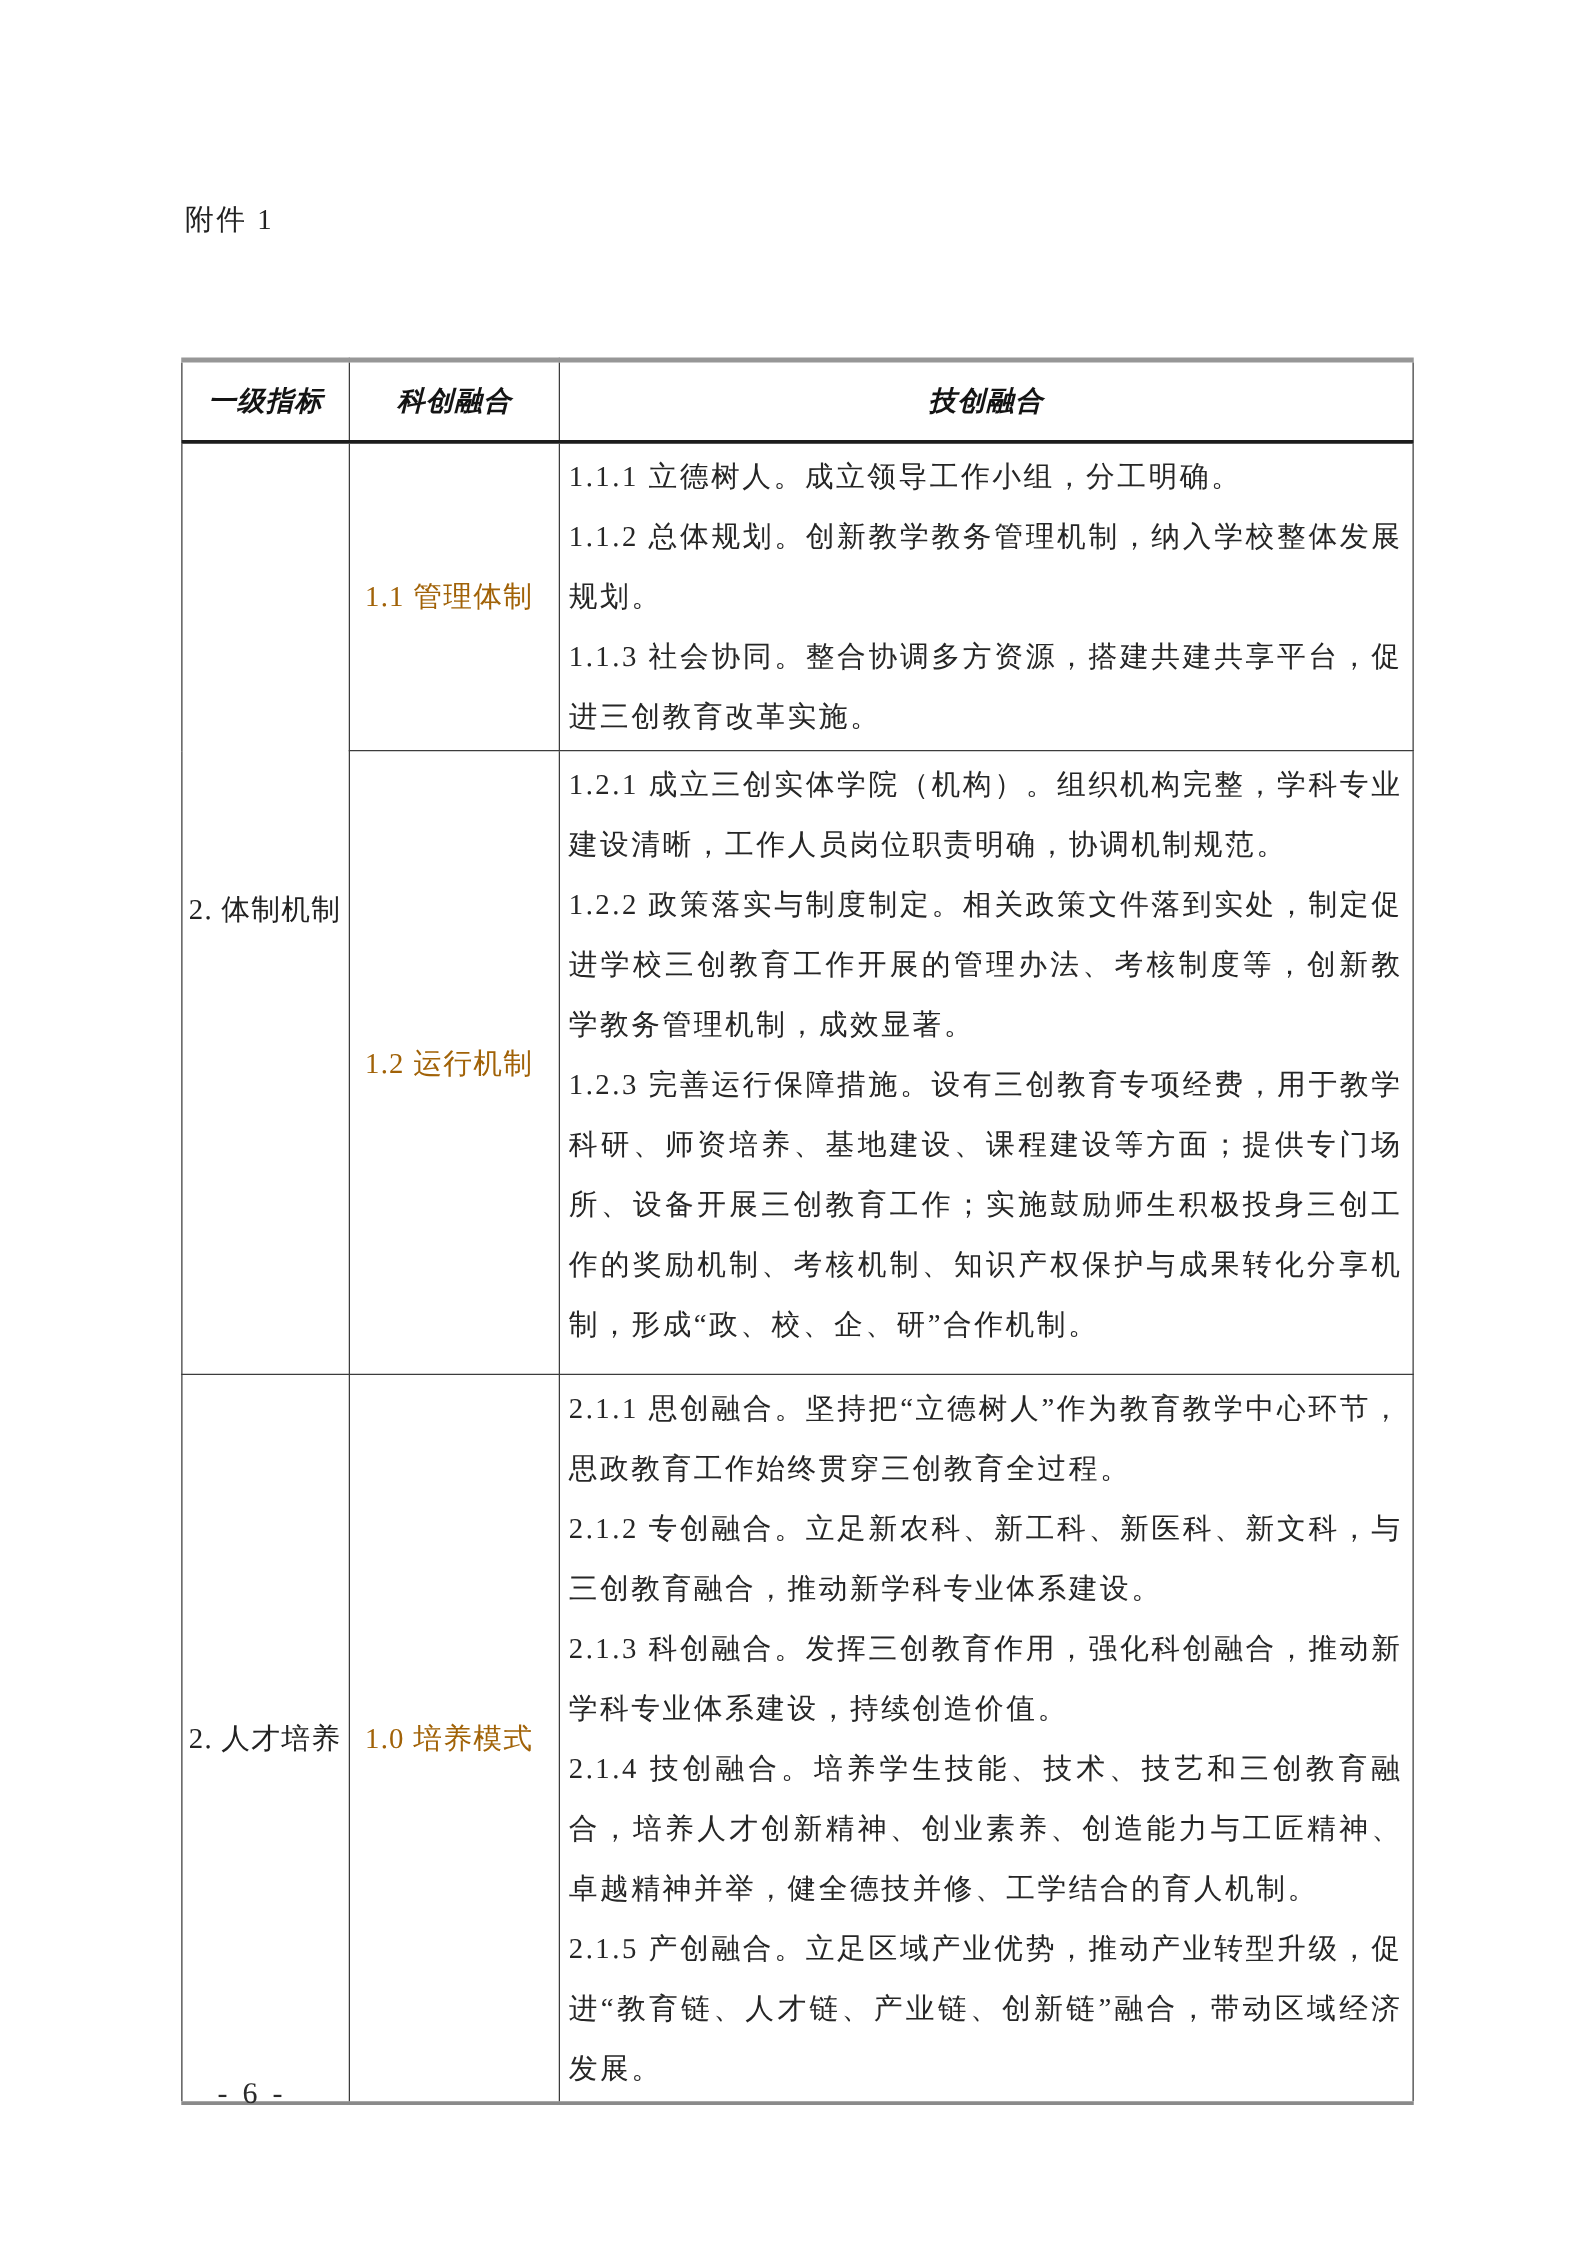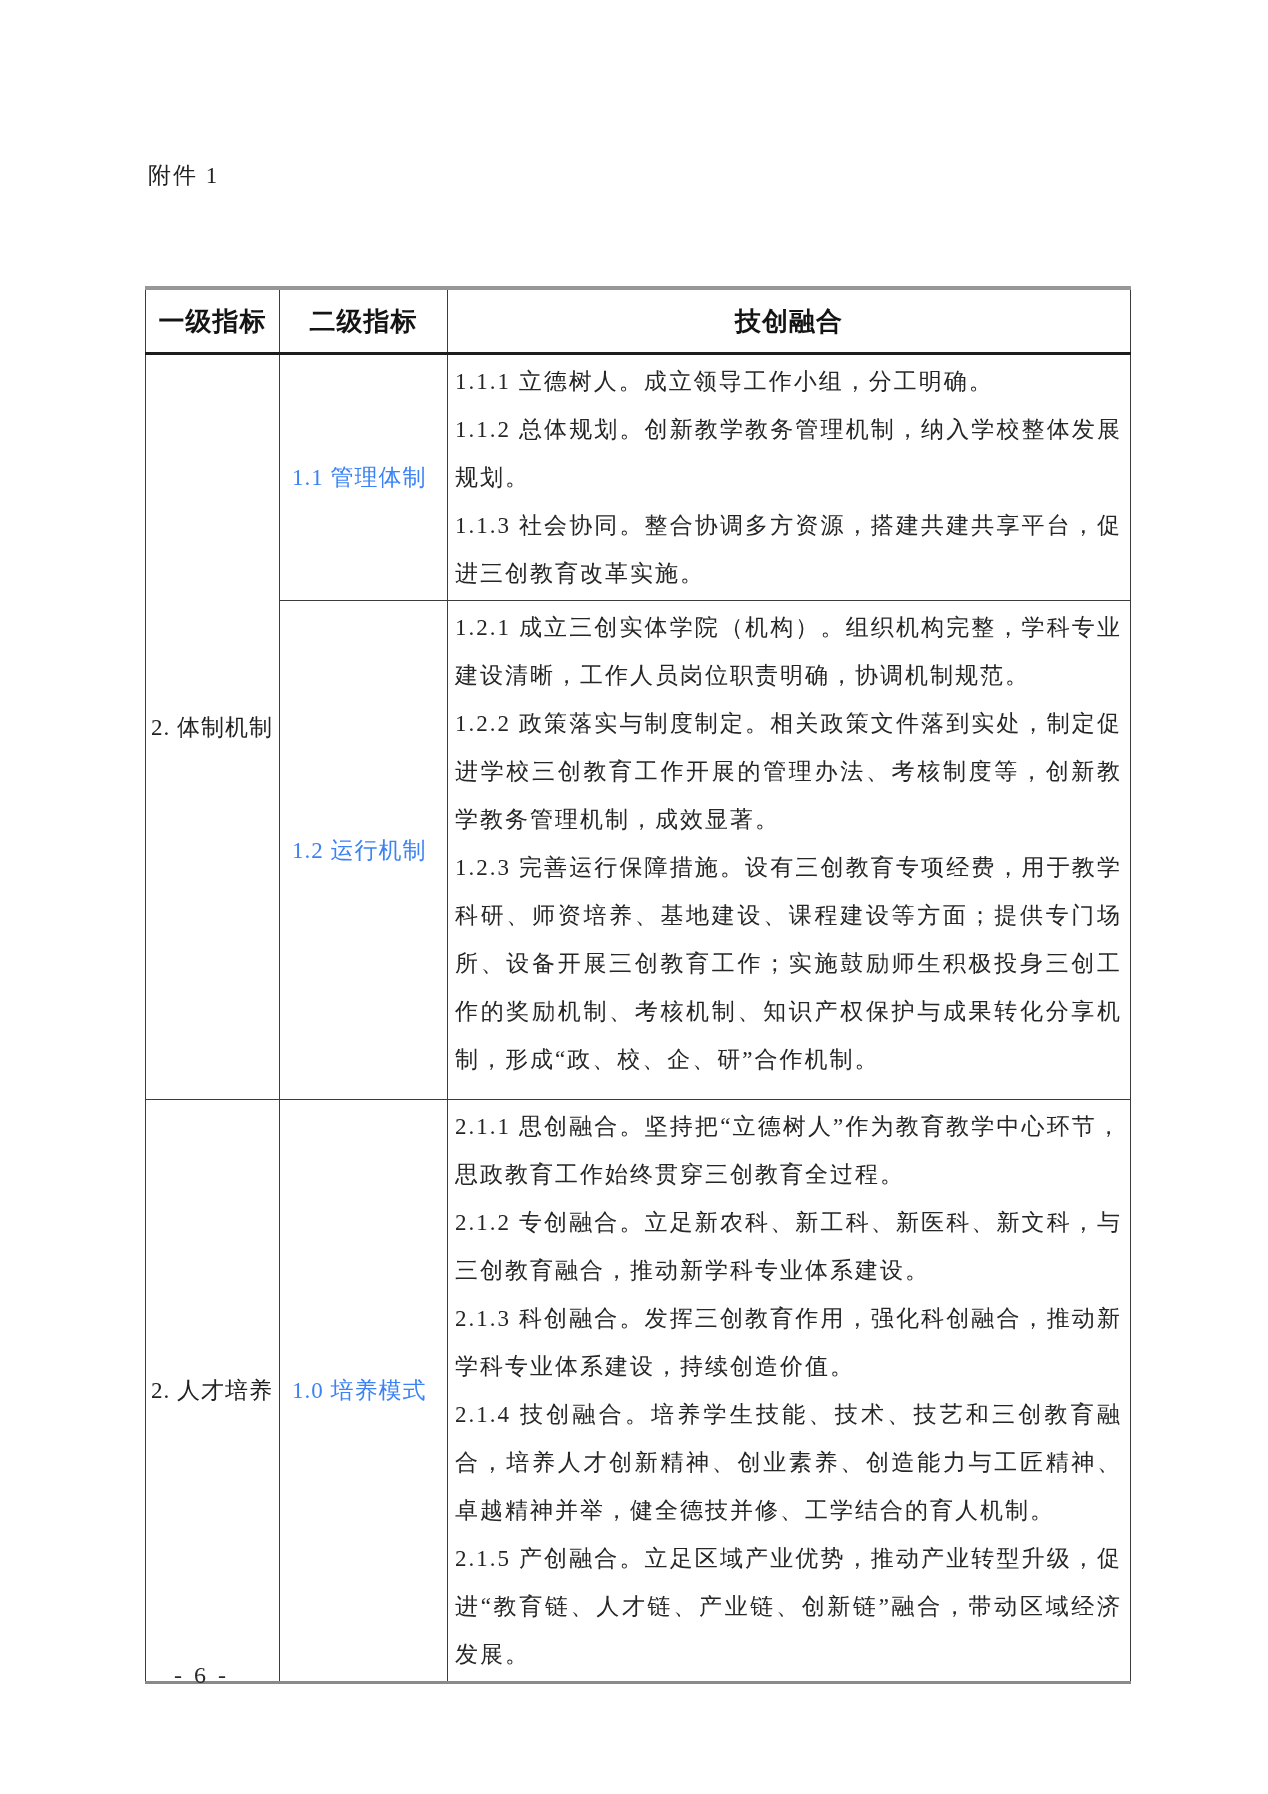--- a/index.html
+++ b/index.html
@@ -51,38 +51,39 @@
   }
   .indicator-table th, .indicator-table td {
     border: 1px solid #3c3c3c;
     vertical-align: middle;
     font-weight: normal;
   }
   .indicator-table thead th {
     height: 60px;
     text-align: center;
     font-weight: bold;
-    font-size: 26px;
+    font-size: 22px;
     letter-spacing: 1px;
     border-bottom: 3px solid #1d1d1d;
     color: #141414;
+    font-style: italic;
   }
   td.lvl1 {
     font-size: 23px;
     letter-spacing: 1px;
     padding: 0 2px 0 5px;
     text-align: left;
     color: #222;
   }
   td.lvl2 {
     font-size: 23px;
     letter-spacing: 1px;
     padding: 0 2px 0 12px;
     text-align: left;
-    color: #3b82f6;
+    color: #a16207;
   }
   td.cnt {
     vertical-align: top;
     padding: 3px 8px 2px 7px;
     color: #262626;
   }
   td.cnt p {
     margin: 0;
     font-size: 23px;
     line-height: 48px;
@@ -113,21 +114,21 @@
 
   <table class="indicator-table">
     <colgroup>
       <col style="width:134px">
       <col style="width:168px">
       <col style="width:683px">
     </colgroup>
     <thead>
       <tr>
         <th>一级指标</th>
-        <th>二级指标</th>
+        <th>科创融合</th>
         <th>技创融合</th>
       </tr>
     </thead>
     <tbody>
       <tr class="r-11">
         <td class="lvl1" rowspan="2">2. 体制机制</td>
         <td class="lvl2">1.1 管理体制</td>
         <td class="cnt">
           <p>1.1.1 立德树人。成立领导工作小组，分工明确。</p>
           <p>1.1.2 总体规划。创新教学教务管理机制，纳入学校整体发展规划。</p>

